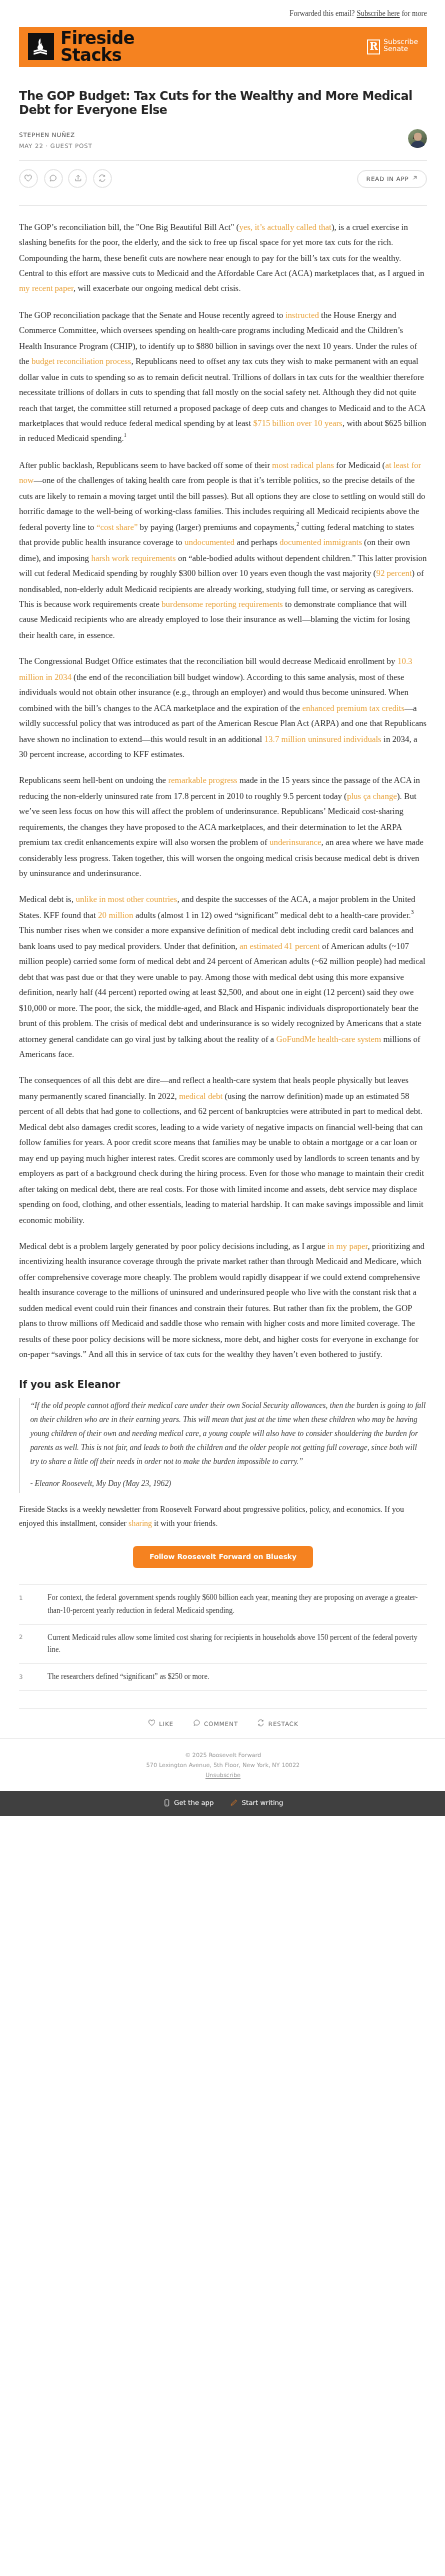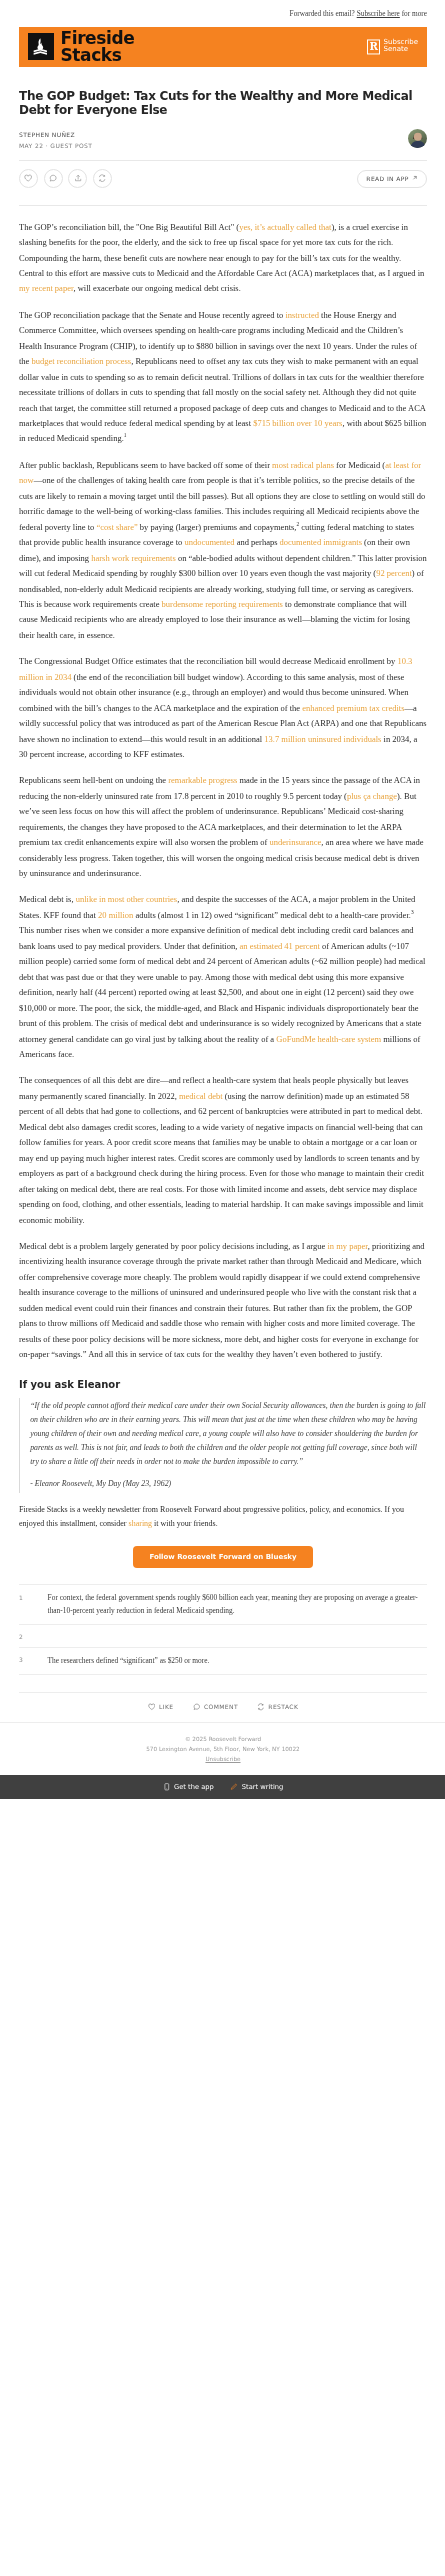--- a/index.html
+++ b/index.html
@@ -362,20 +362,21 @@
       <a class="cta" href="#">Follow Roosevelt Forward on Bluesky</a>
     </div>
 
     <div class="footnotes">
       <div class="fn">
         <div class="fn-num">1</div>
         <div class="fn-txt">For context, the federal government spends roughly $600 billion each year, meaning they are proposing on average a greater-than-10-percent yearly reduction in federal Medicaid spending.</div>
       </div>
       <div class="fn">
         <div class="fn-num">2</div>
+        <div class="fn-txt">Current Medicaid rules allow some limited cost sharing for recipients in households above 150 percent of the federal poverty line.</div>
       </div>
       <div class="fn">
         <div class="fn-num">3</div>
         <div class="fn-txt">The researchers defined “significant” as $250 or more.</div>
       </div>
     </div>
 
     <div class="engage">
       <span class="it">
         <svg width="7.6" height="7.6" viewBox="0 0 24 24" fill="none" stroke="#6a6a6a" stroke-width="1.8">

